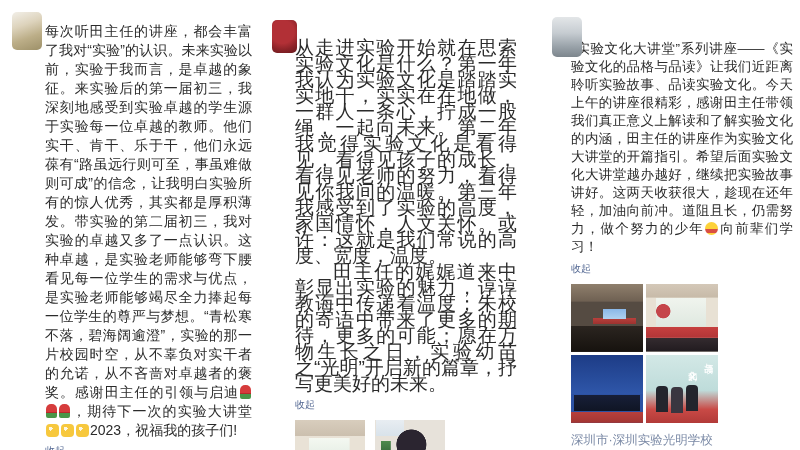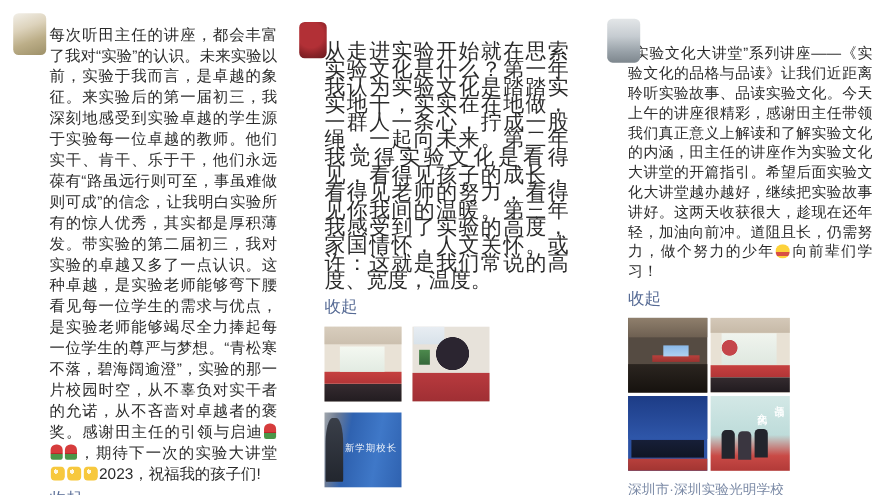--- a/index.html
+++ b/index.html
@@ -22,21 +22,21 @@
   .c2 .content{padding:40px 29px 0 28px;}
   .c3 .content{padding:40px 19px 0 25px;}
 
   .text{color:#2b2b2b;text-align:justify;}
   .c1 .text{font-size:14px;line-height:19px;}
   .c2 .text{font-size:19px;line-height:16px;}
   .c3 .text{font-size:13.5px;line-height:18px;}
   .text p{margin:0;}
   .text p.indent{text-indent:2em;}
 
-  .collapse{color:#576b95;font-size:15px;margin-top:6px;cursor:pointer;width:max-content;}
+  .collapse{color:#576b95;font-size:10px;margin-top:6px;cursor:pointer;width:max-content;}
   .c1 .collapse{margin-top:4px;}
 
   .grid{display:flex;flex-wrap:wrap;margin-top:8px;}
   .c2 .grid{width:222px;gap:10px;}
   .c3 .grid{width:150px;gap:3px;}
   .photo{position:relative;overflow:hidden;background-repeat:no-repeat;cursor:pointer;}
   .c2 .photo{width:70px;height:68px;}
   .c3 .photo{width:72px;height:68px;}
 
   .ph-label{position:absolute;left:0;right:0;top:38%;text-align:center;
@@ -121,20 +121,21 @@
       <div class="collapse">收起</div>
 
     </div>
   </div>
 
   <div class="col c2">
     <div class="avatar"></div>
     <div class="content">
       <div class="text">
           <p>从走进实验开始就在思索实验文化是什么？第一年我认为实验文化是踏踏实实地干，实实在在地做，一群人一条心，拧成一股绳，一起向未来。第二年我觉得实验文化是看得见，看得见孩子的成长，看得见老师的努力，看得见你我间的温暖。第三年我感受到了实验的高度，家国情怀，人文关怀。或许：这就是我们常说的高度、宽度，温度。</p>
+          <p class="indent">田主任的娓娓道来中彰显出实验的魅力，谆谆教诲中传递着温度；朱校的寄语中带来了更多的期待，更多的可能；愿在万物生长之日，实验幼苗之“光明”开启新的篇章，抒写更美好的未来。</p>
         </div>
       <div class="collapse">收起</div>
       <div class="grid">
         <div class="photo ph-hall2"></div>
         <div class="photo ph-speaker2"></div>
         <div class="photo ph-bluescreen">
           <span class="ph-label">新学期校长</span>
         </div>
       </div>
       <div class="footer">

